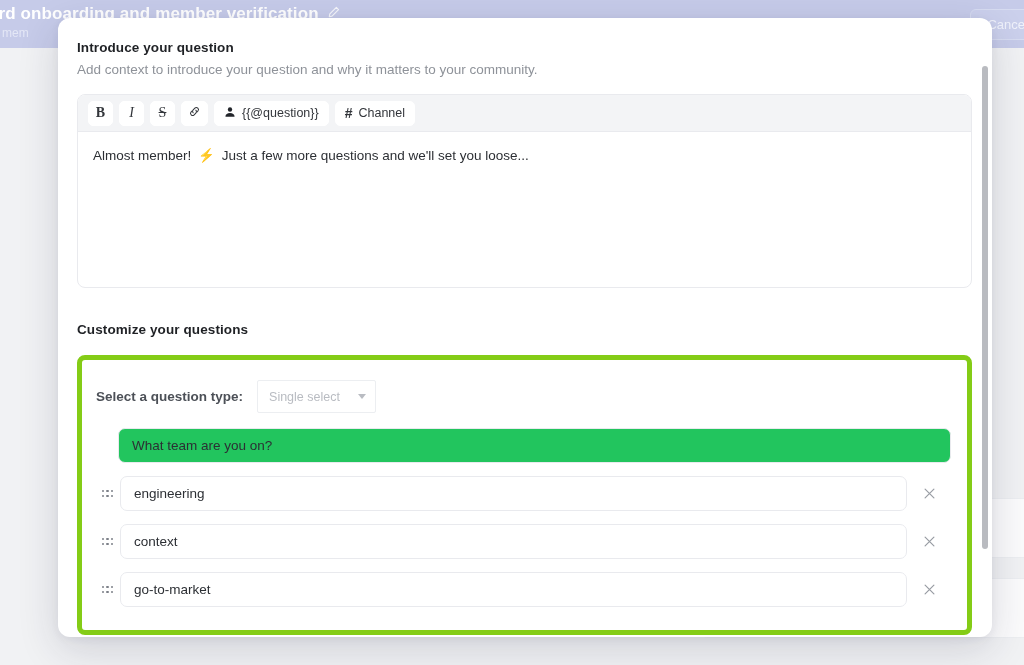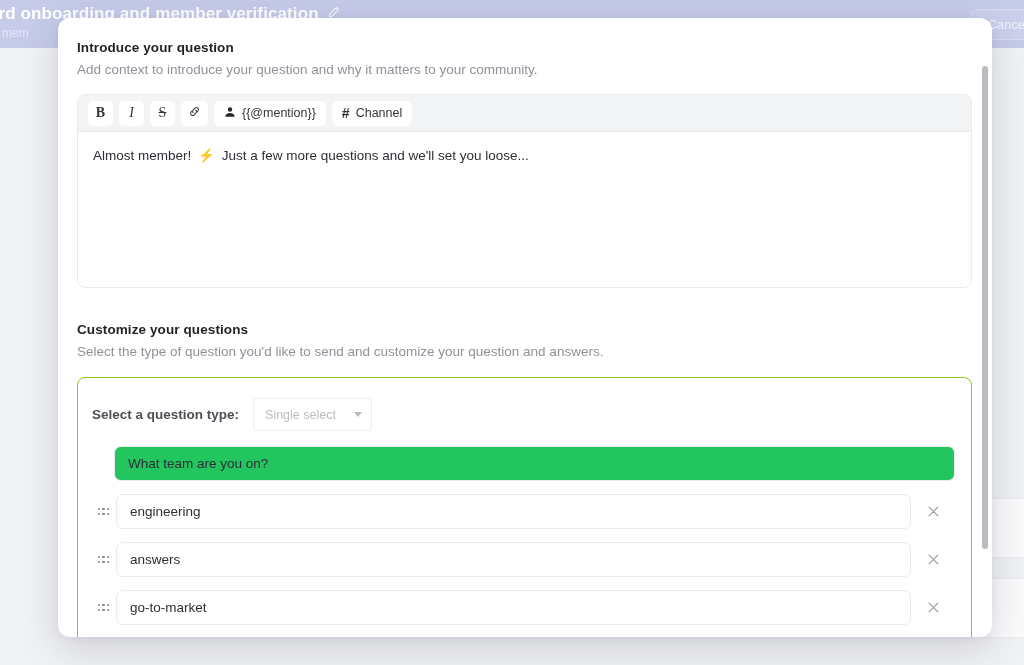--- a/index.html
+++ b/index.html
@@ -168,21 +168,21 @@
     color: #2c2f34;
     line-height: 1.5;
   }
   #editor-text .bolt { margin: 0 3px; }
 
   
   #customize-heading { margin-top: 34px; }
 
   #customize-card {
     margin-top: 18px;
-    border: 1px solid #84cc16;
+    border: 5px solid #84cc16;
     border-radius: 8px;
     background: #fff;
     padding: 20px 16px 16px 13px;
     min-height: 280px;
   }
   #qtype-row {
     display: flex;
     align-items: center;
     gap: 14px;
     padding-left: 1px;
@@ -317,39 +317,38 @@
             </svg>
           </span>
         </div>
         <div class="tb-btn wide">
           <span>
             <svg width="12" height="12" viewBox="0 0 16 16">
               <circle cx="8" cy="4.6" r="2.9" fill="#22252a"></circle>
               <path d="M1.9 14.4c0-3.4 2.7-5 6.1-5s6.1 1.6 6.1 5z" fill="#22252a"></path>
             </svg>
           </span>
-          <span class="tb-label">{{@mention}}</span>
+          <span class="tb-label">{{@question}}</span>
         </div>
         <div class="tb-btn wide">
           <span class="tb-hash">#</span>
           <span class="tb-label">Channel</span>
         </div>
       </div>
       <div id="editor-body">
         <div id="editor-text">
           <span>Almost member!</span>
           <span class="bolt">⚡</span>
           <span>Just a few more questions and we'll set you loose...</span>
         </div>
       </div>
     </div>
 
     <div id="customize-heading">
       <div class="section-title">Customize your questions</div>
-      <div class="section-sub">Select the type of question you'd like to send and customize your question and answers.</div>
     </div>
 
     <div id="customize-card">
       <div id="qtype-row">
         <span id="qtype-label">Select a question type:</span>
         <div id="qtype-select">
           <span id="qtype-value">Single select</span>
           <span class="caret"></span>
         </div>
       </div>
@@ -379,21 +378,21 @@
         <div class="drag-handle">
           <span class="dots">
               <i></i>
               <i></i>
               <i></i>
               <i></i>
               <i></i>
               <i></i>
             </span>
         </div>
-        <div class="option-input">answers</div>
+        <div class="option-input">context</div>
         <div class="option-remove">
           <svg width="15" height="15" viewBox="0 0 16 16">
               <path d="M3.3 3.3l9.4 9.4M12.7 3.3l-9.4 9.4" stroke="#9a9ea5" stroke-width="1.3" stroke-linecap="round"></path>
             </svg>
         </div>
       </div>
 
       <div class="option-row">
         <div class="drag-handle">
           <span class="dots">

